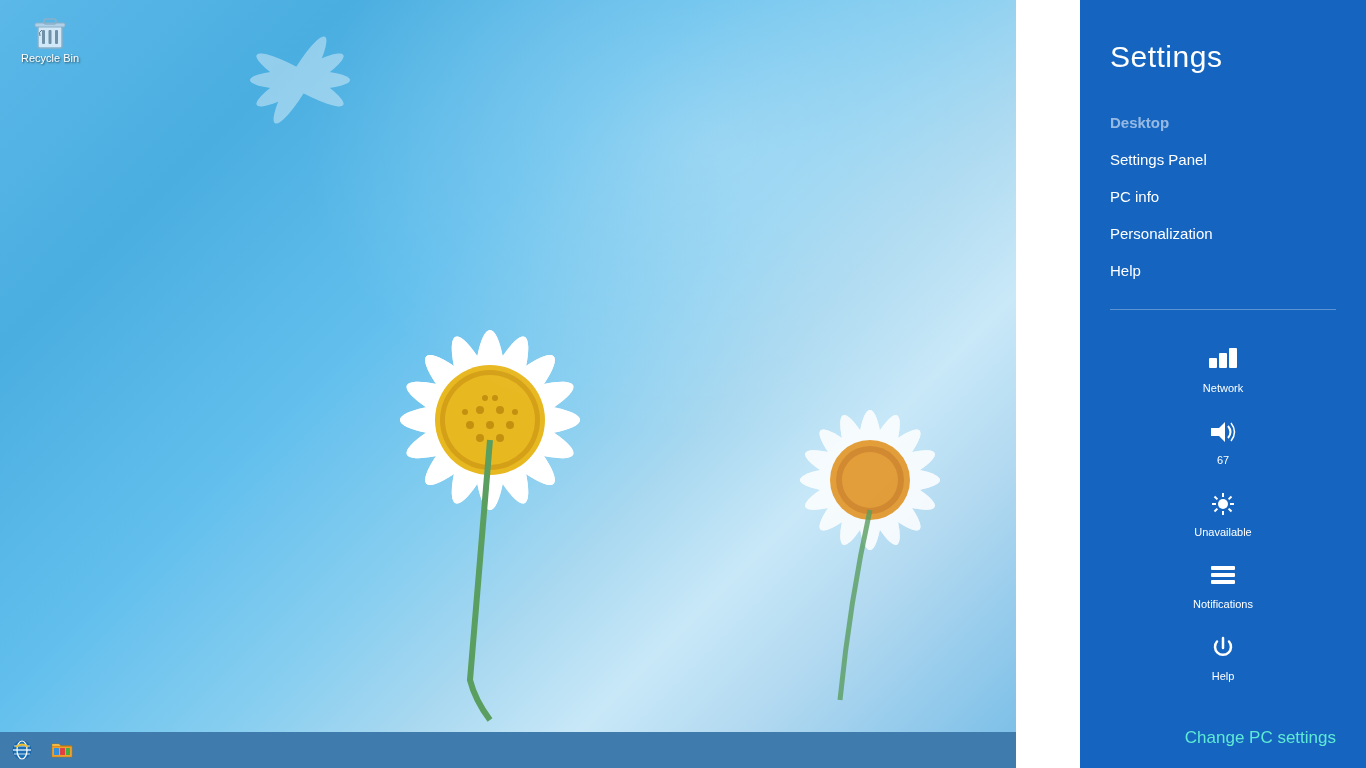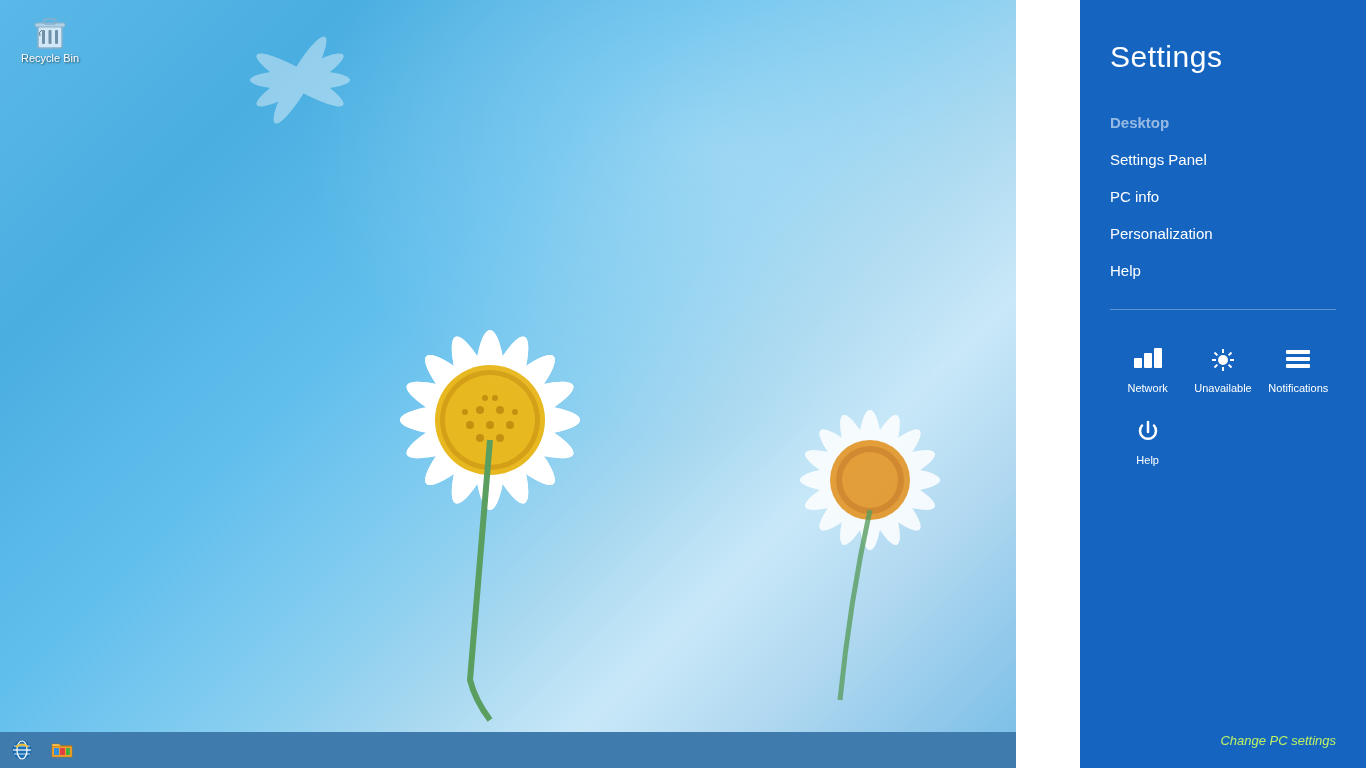--- a/index.html
+++ b/index.html
@@ -131,21 +131,21 @@
 
     .settings-divider {
       border: none;
       border-top: 1px solid rgba(255,255,255,0.3);
       margin: 20px 0;
     }
 
     
     #quick-settings {
       display: grid;
-      grid-template-columns: 1fr 1fr 1fr;
+      grid-template-columns: 1fr;
       gap: 10px 0;
       margin-top: 10px;
     }
 
     .quick-setting-item {
       display: flex;
       flex-direction: column;
       align-items: center;
       cursor: pointer;
       padding: 8px 4px;
@@ -162,25 +162,24 @@
       font-size: 11px;
       color: white;
       text-align: center;
     }
 
     
     #change-pc-settings {
       position: absolute;
       bottom: 20px;
       right: 30px;
-      color: #bef264;
-      font-size: 13px;
+      color: #5eead4;
+      font-size: 17px;
       cursor: pointer;
       text-decoration: none;
-      font-style: italic;
     }
   </style>
 </head>
 <body>
 
 <div id="desktop">
   <svg viewBox="0 0 1016 732" xmlns="http://www.w3.org/2000/svg">
 
     <g transform="translate(490, 420)">
 
@@ -332,20 +331,30 @@
       <div class="qs-icon">
         <svg width="28" height="24" viewBox="0 0 28 24" fill="white" xmlns="http://www.w3.org/2000/svg">
           <rect x="0" y="10" width="8" height="10" rx="1"></rect>
           <rect x="10" y="5" width="8" height="15" rx="1"></rect>
           <rect x="20" y="0" width="8" height="20" rx="1"></rect>
         </svg>
       </div>
       <div class="qs-label">Network</div>
     </div>
 
+    <div class="quick-setting-item">
+      <div class="qs-icon">
+        <svg width="28" height="24" viewBox="0 0 28 24" fill="white" xmlns="http://www.w3.org/2000/svg">
+          <polygon points="2,8 10,8 16,2 16,22 10,16 2,16"></polygon>
+          <path d="M19 6 Q24 12 19 18" stroke="white" stroke-width="2" fill="none"></path>
+          <path d="M22 3 Q29 12 22 21" stroke="white" stroke-width="1.5" fill="none"></path>
+        </svg>
+      </div>
+      <div class="qs-label">67</div>
+    </div>
 
     <div class="quick-setting-item">
       <div class="qs-icon">
         <svg width="28" height="24" viewBox="0 0 28 24" fill="white" xmlns="http://www.w3.org/2000/svg">
           <circle cx="14" cy="12" r="5"></circle>
           <line x1="14" y1="1" x2="14" y2="5" stroke="white" stroke-width="2"></line>
           <line x1="14" y1="19" x2="14" y2="23" stroke="white" stroke-width="2"></line>
           <line x1="3" y1="12" x2="7" y2="12" stroke="white" stroke-width="2"></line>
           <line x1="21" y1="12" x2="25" y2="12" stroke="white" stroke-width="2"></line>
           <line x1="5.5" y1="4.5" x2="8.4" y2="7.4" stroke="white" stroke-width="2"></line>

